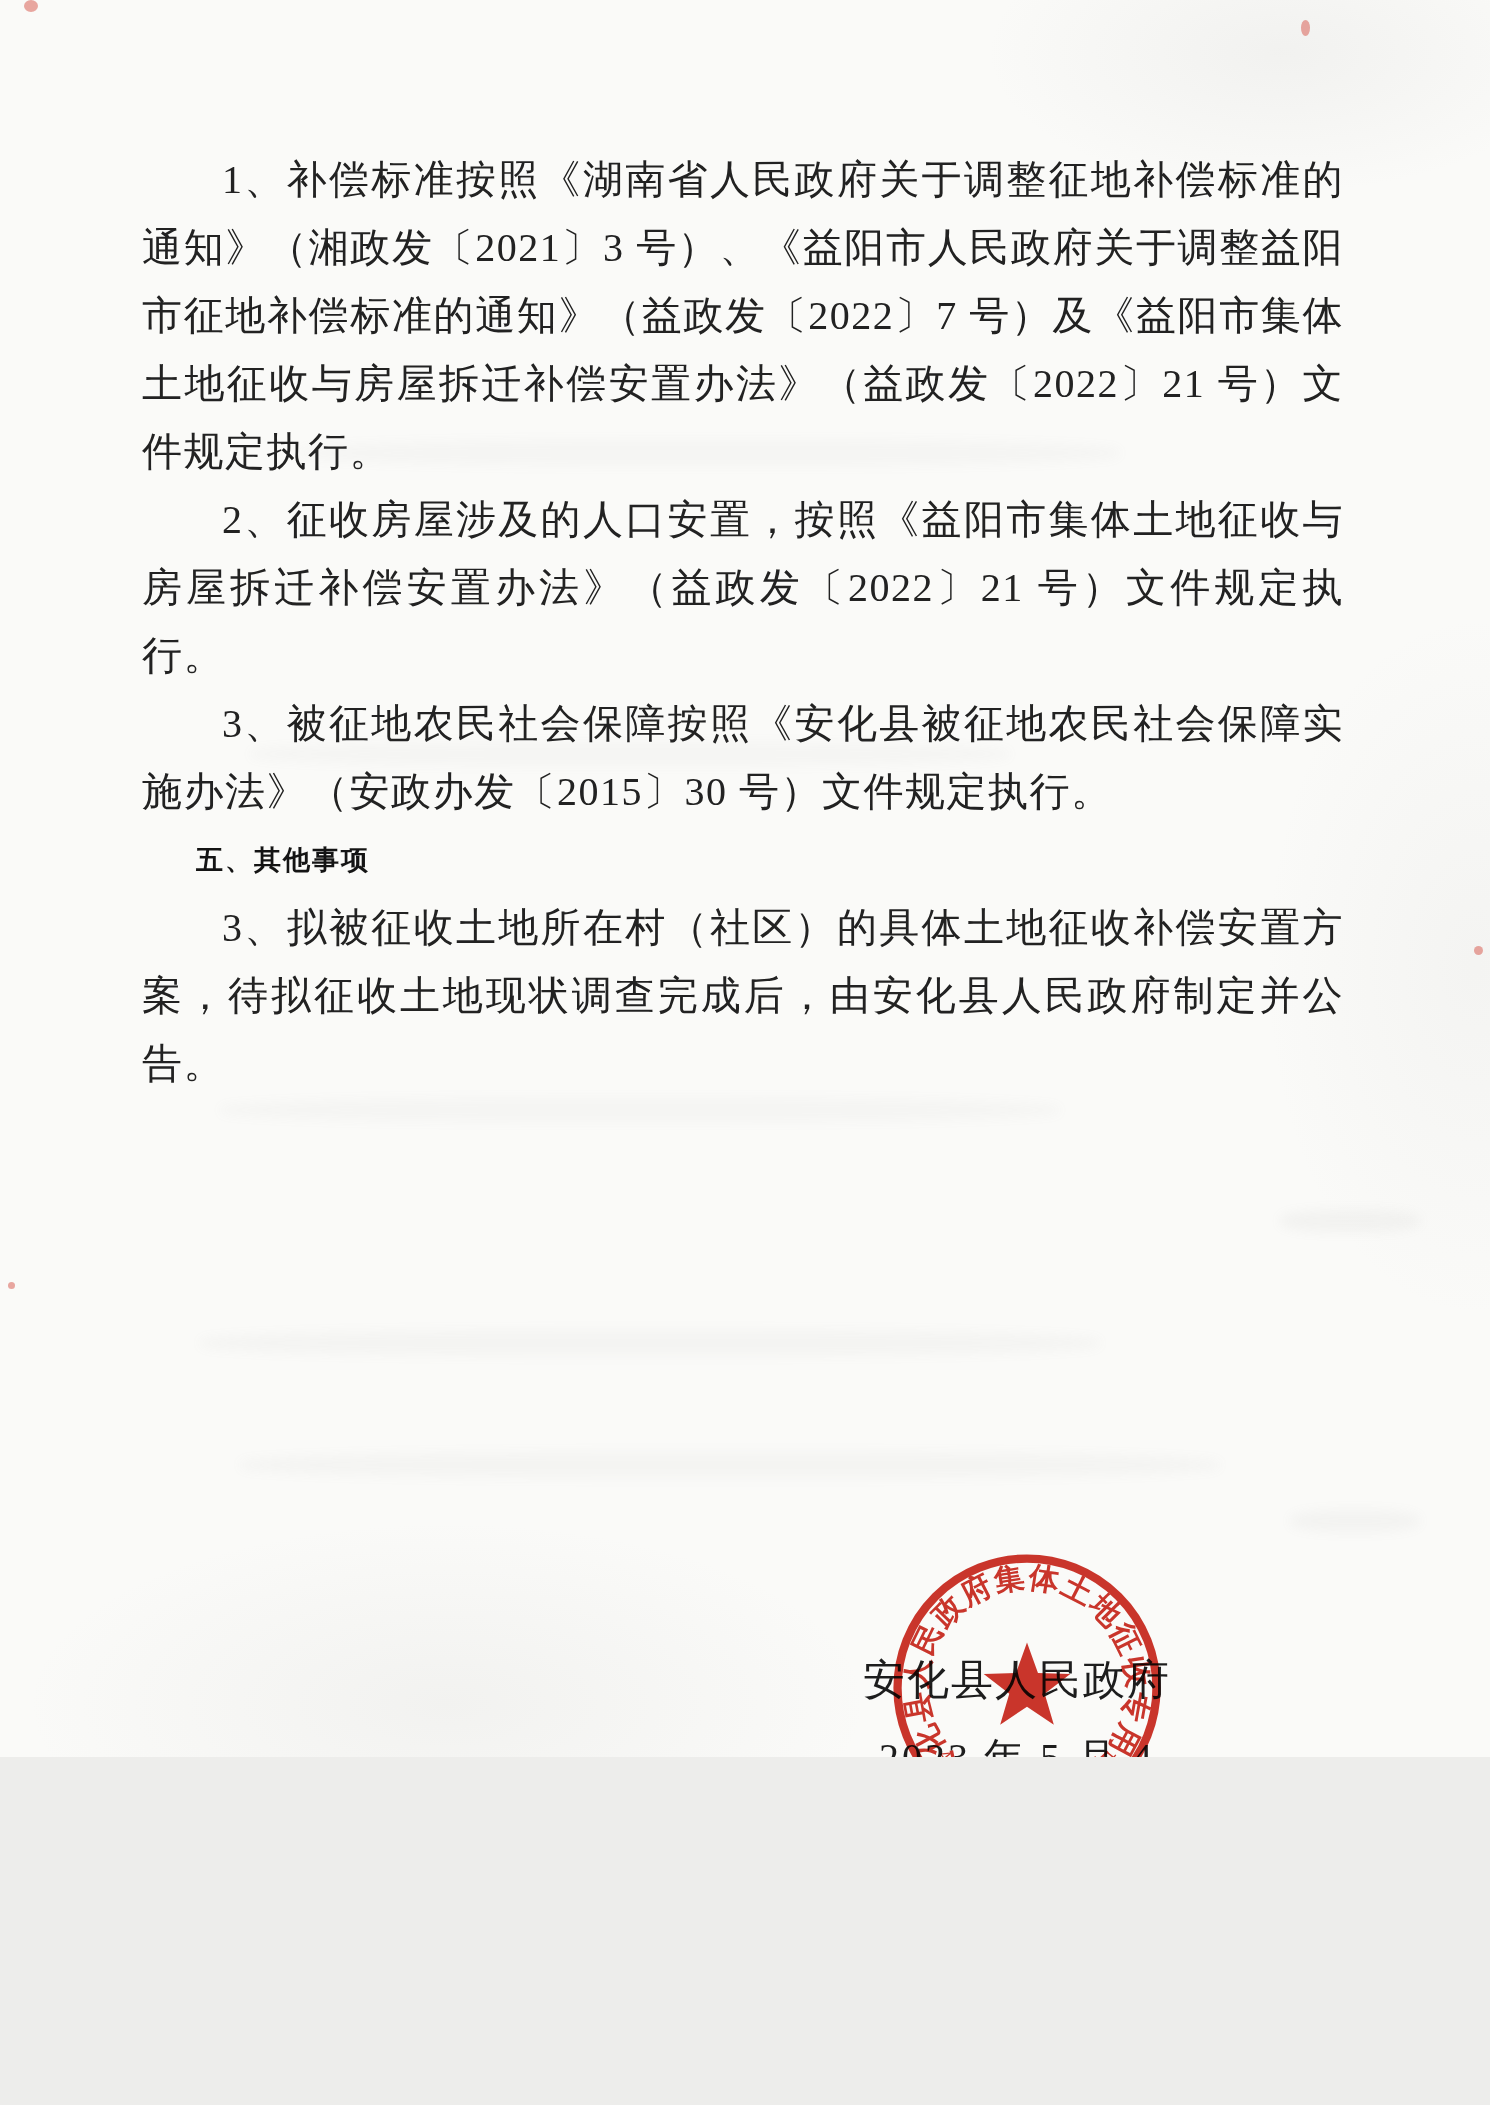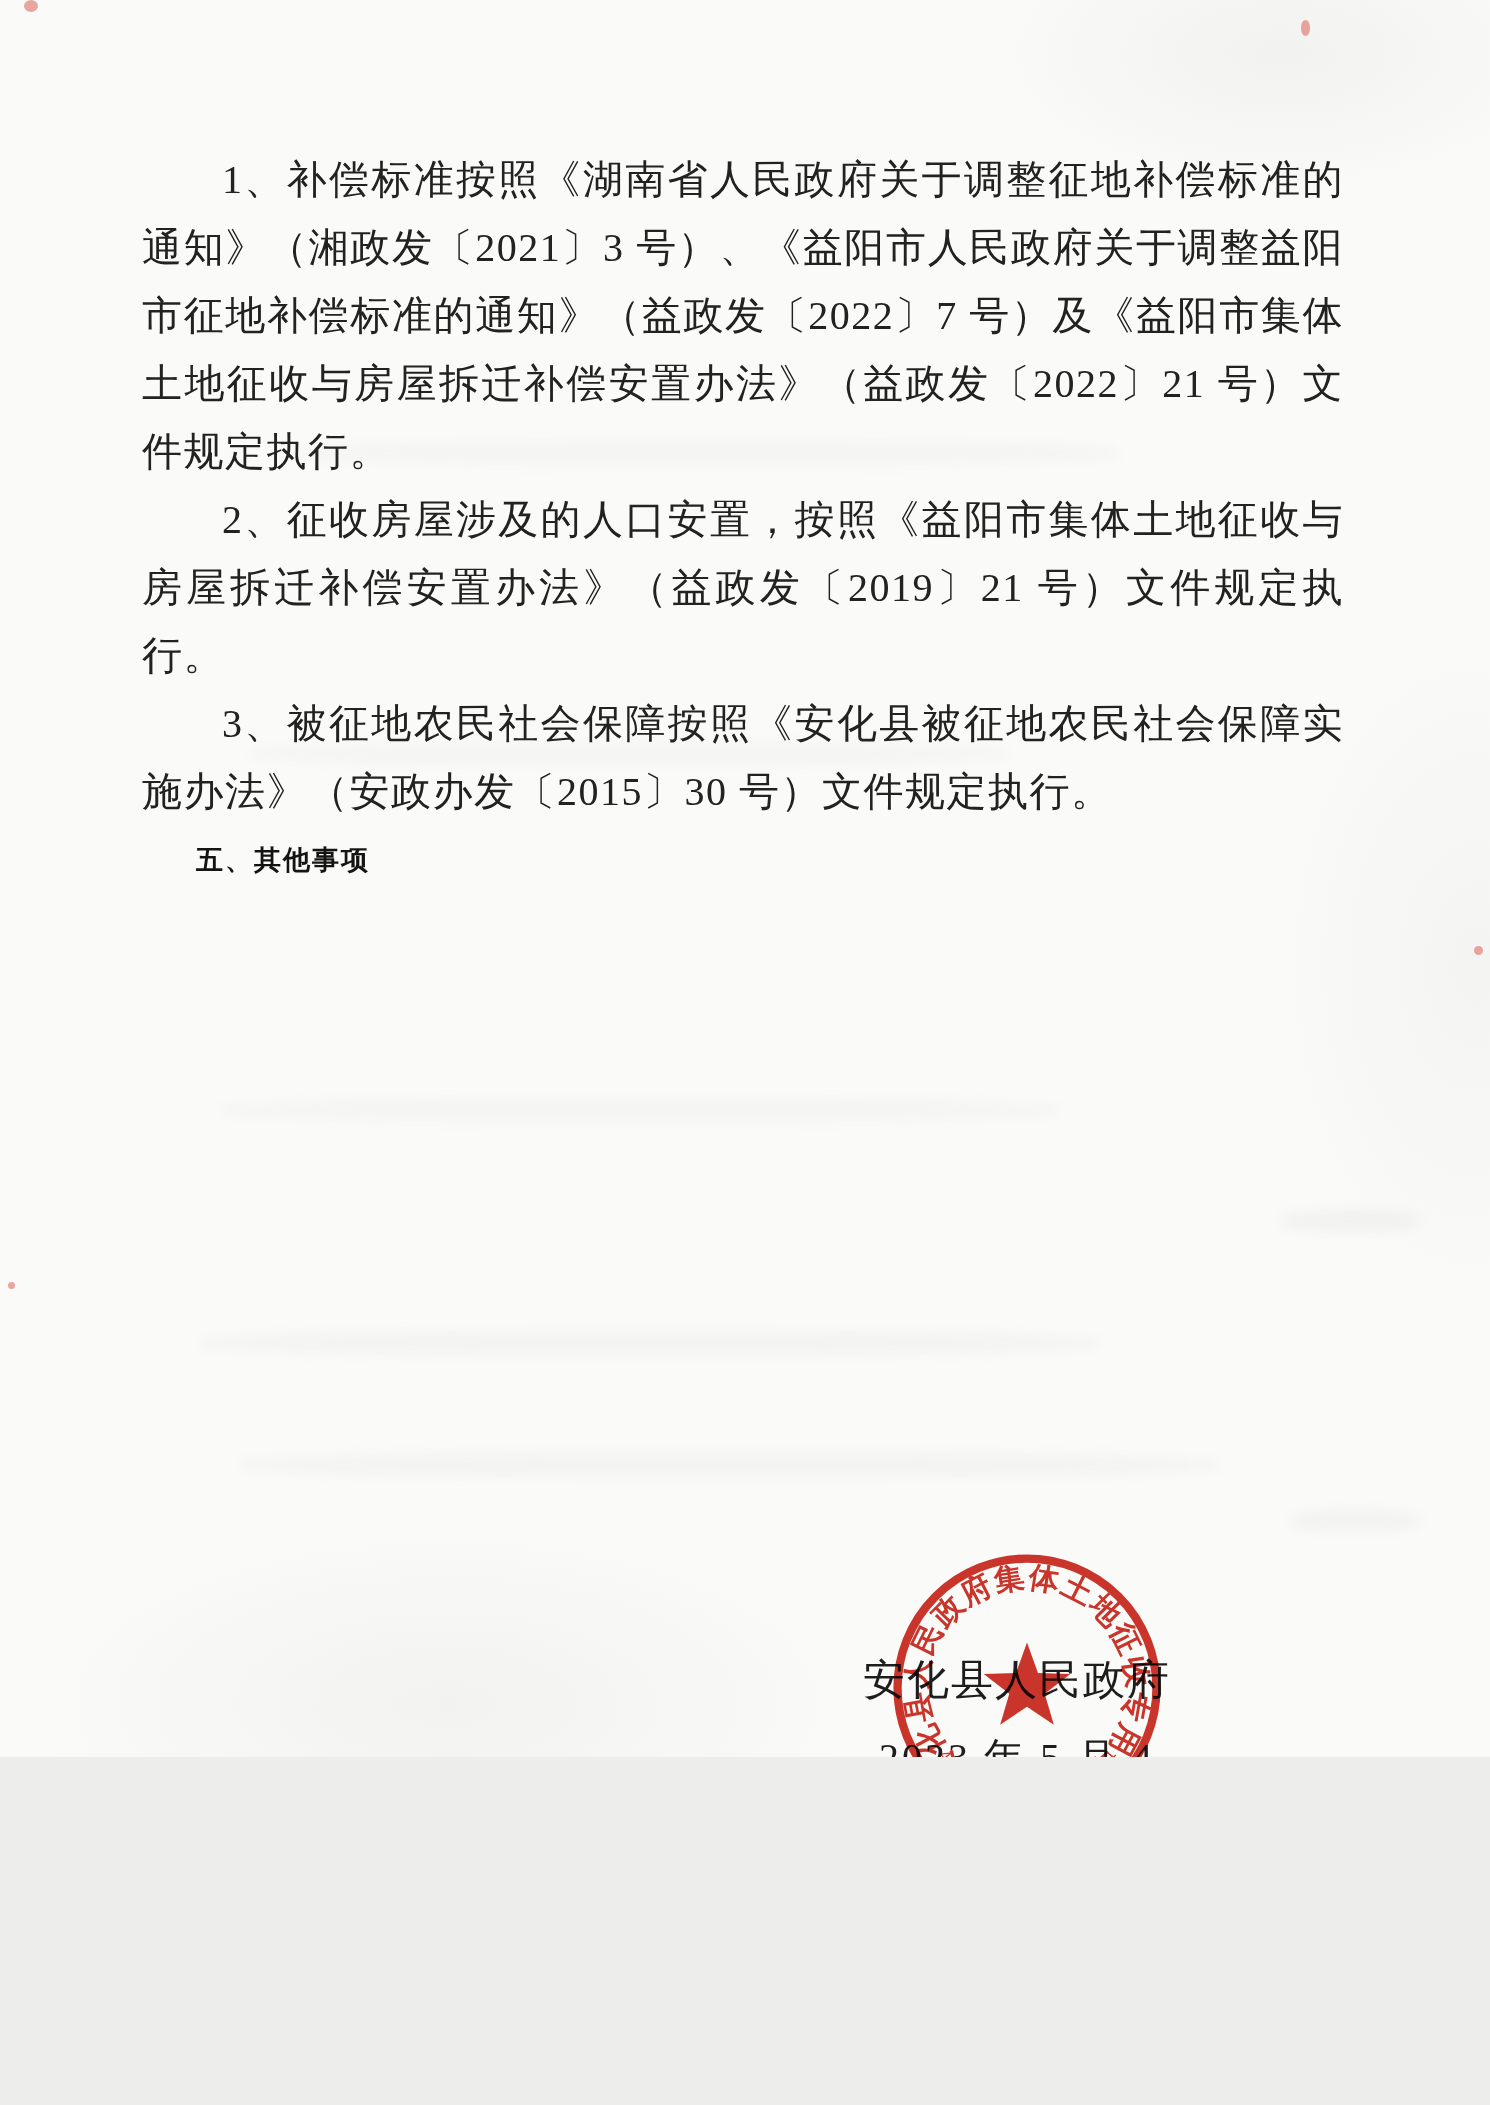--- a/index.html
+++ b/index.html
@@ -63,23 +63,24 @@
     border-radius: 40%;
   }
 </style>
 </head>
 <body>
 
 <div class="page">
 
   <div class="doc">
     <p class="para">1、补偿标准按照《湖南省人民政府关于调整征地补偿标准的通知》（湘政发〔2021〕3 号）、《益阳市人民政府关于调整益阳市征地补偿标准的通知》（益政发〔2022〕7 号）及《益阳市集体土地征收与房屋拆迁补偿安置办法》（益政发〔2022〕21 号）文件规定执行。</p>
-    <p class="para">2、征收房屋涉及的人口安置，按照《益阳市集体土地征收与房屋拆迁补偿安置办法》（益政发〔2019〕21 号）文件规定执行。</p>
+    <p class="para">2、征收房屋涉及的人口安置，按照《益阳市集体土地征收与房屋拆迁补偿安置办法》（益政发〔2022〕21 号）文件规定执行。</p>
     <p class="para">3、被征地农民社会保障按照《安化县被征地农民社会保障实施办法》（安政办发〔2015〕30 号）文件规定执行。</p>
     <p class="para heading">五、其他事项</p>
+    <p class="para">3、拟被征收土地所在村（社区）的具体土地征收补偿安置方案，待拟征收土地现状调查完成后，由安化县人民政府制定并公告。</p>
   </div>
 
   <div class="signature">
     <div class="issuer">安化县人民政府</div>
     <div class="issue-date">2023 年 5 月 4 日</div>
   </div>
 
   <svg class="seal" viewBox="0 0 280 280" aria-hidden="true">
     <defs>
       <path id="rimPath" d="M 84.4 219.5 A 97 97 0 1 1 195.6 219.5" fill="none"></path>

